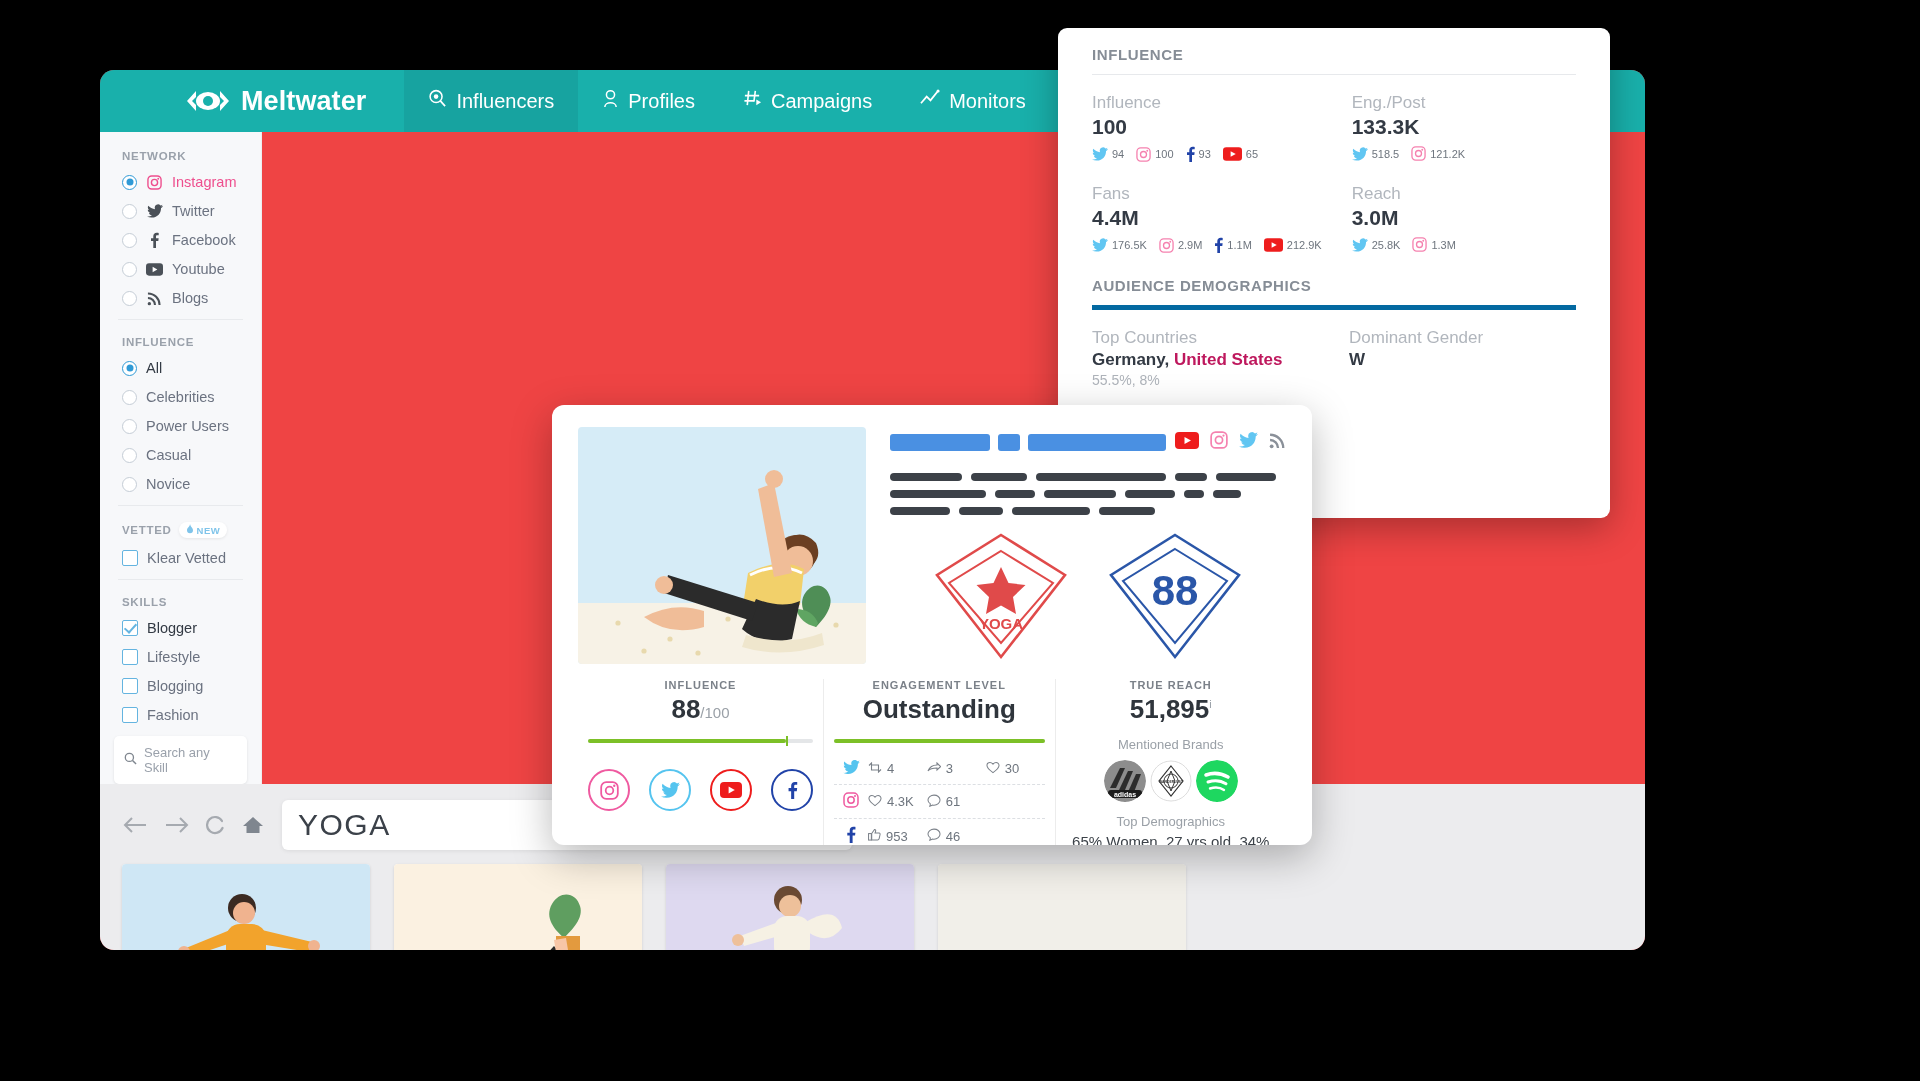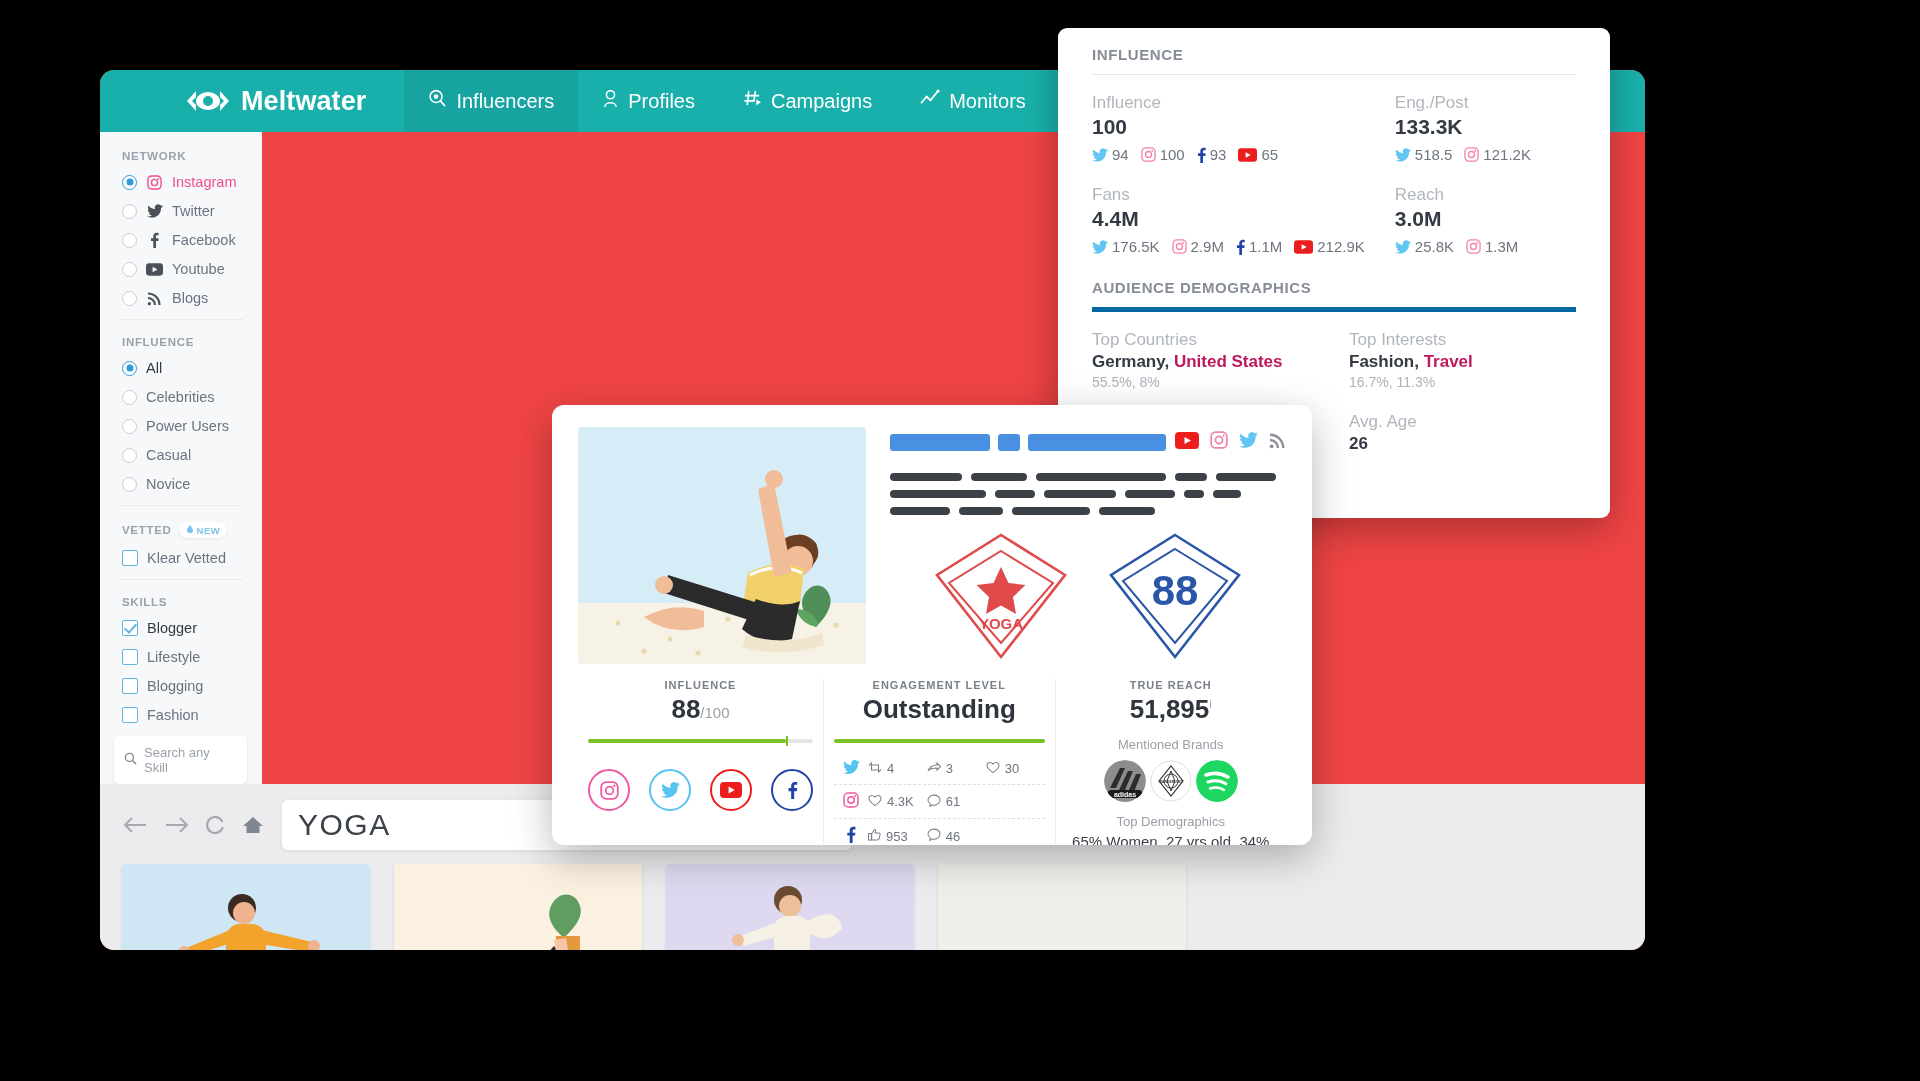--- a/index.html
+++ b/index.html
@@ -142,21 +142,21 @@
     padding: 18px 34px 0 34px; overflow: hidden;
   }
   .panel-head {
     font-size: 15px; font-weight: 700; color: #868d96; letter-spacing: .6px;
     padding-bottom: 11px; border-bottom: 1px solid #e7e9ec; margin-bottom: 18px;
   }
   .metric-grid { display: grid; grid-template-columns: 1fr 1fr; gap: 22px 30px; }
   .metric-label { font-size: 17px; color: #b1b6bd; margin-bottom: 2px; }
   .metric-value { font-size: 21px; font-weight: 700; color: #333a44; margin-bottom: 7px; }
   .metric-breakdown { display: flex; align-items: center; gap: 12px; flex-wrap: nowrap; }
-  .mb-item { display: inline-flex; align-items: center; gap: 4px; font-size: 15px; color: #6e757e; white-space: nowrap; }
+  .mb-item { display: inline-flex; align-items: center; gap: 4px; font-size: 11px; color: #6e757e; white-space: nowrap; }
   .panel-head2 {
     font-size: 15px; font-weight: 700; color: #868d96; letter-spacing: .6px;
     padding-bottom: 11px; border-bottom: 5px solid #0369a1;
     margin: 24px 0 18px 0;
   }
   .demo-sub { font-size: 14px; color: #aeb3ba; margin-top: 2px; }
   .demo-value { font-size: 17px; font-weight: 700; color: #333a44; }
   .demo-value .soft { color: #be185d; }
 
   
@@ -802,27 +802,20 @@
 
     <div class="panel-head2">AUDIENCE DEMOGRAPHICS</div>
 
     <div class="metric-grid">
       <div>
         <div class="metric-label">Top Countries</div>
         <div class="demo-value">
           <span>Germany,</span><span class="soft"> United States</span>
         </div>
         <div class="demo-sub">55.5%, 8%</div>
-      </div>
-      <div>
-        <div class="metric-label">Top Interests</div>
-        <div class="demo-value">
-          <span>Fashion,</span><span class="soft"> Travel</span>
-        </div>
-        <div class="demo-sub">16.7%, 11.3%</div>
       </div>
       <div>
         <div class="metric-label">Dominant Gender</div>
         <div class="demo-value">W</div>
       </div>
       <div>
         <div class="metric-label">Avg. Age</div>
         <div class="demo-value">26</div>
       </div>
     </div>

